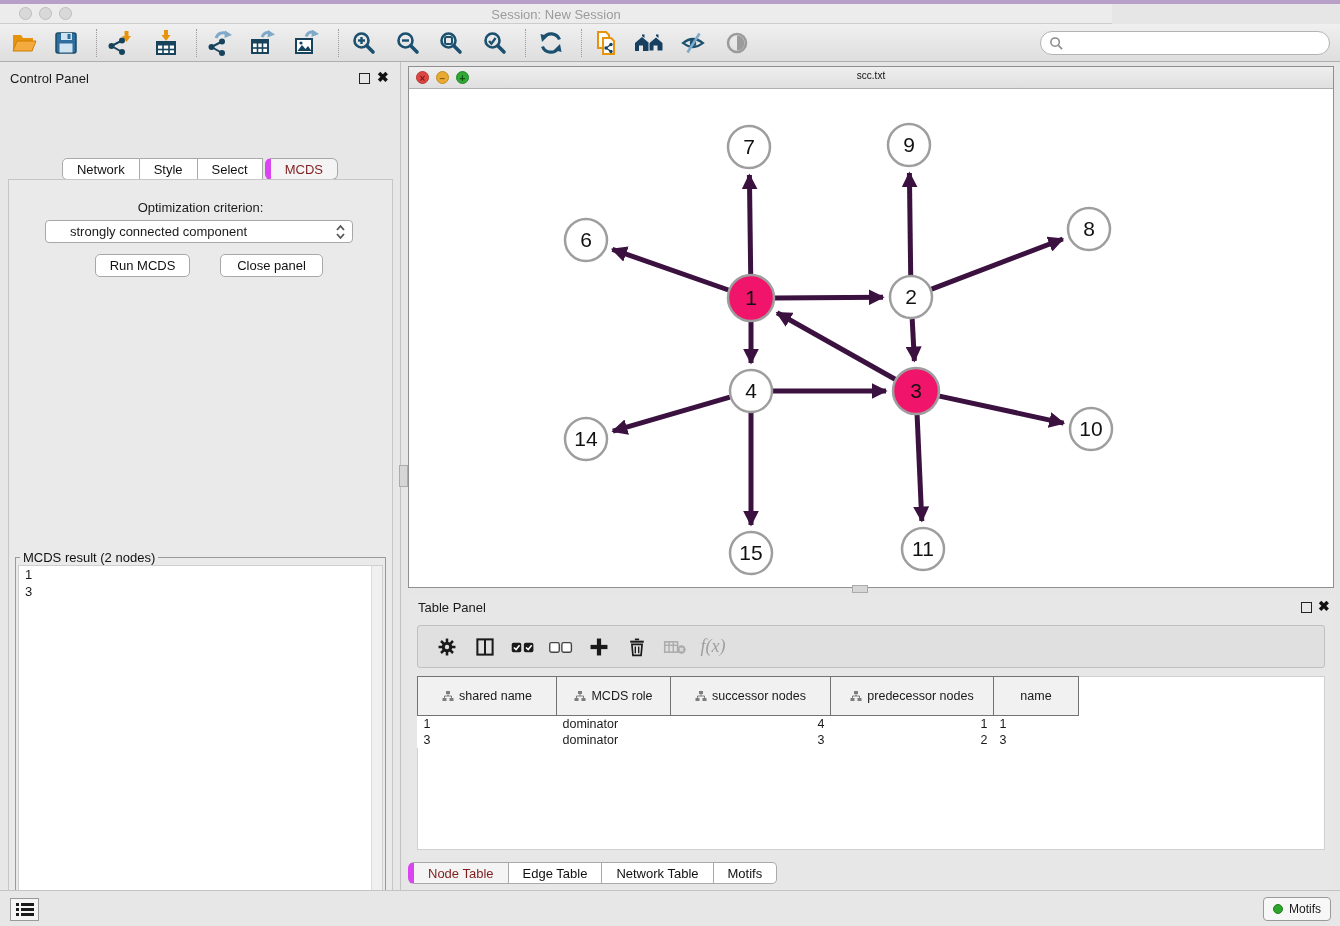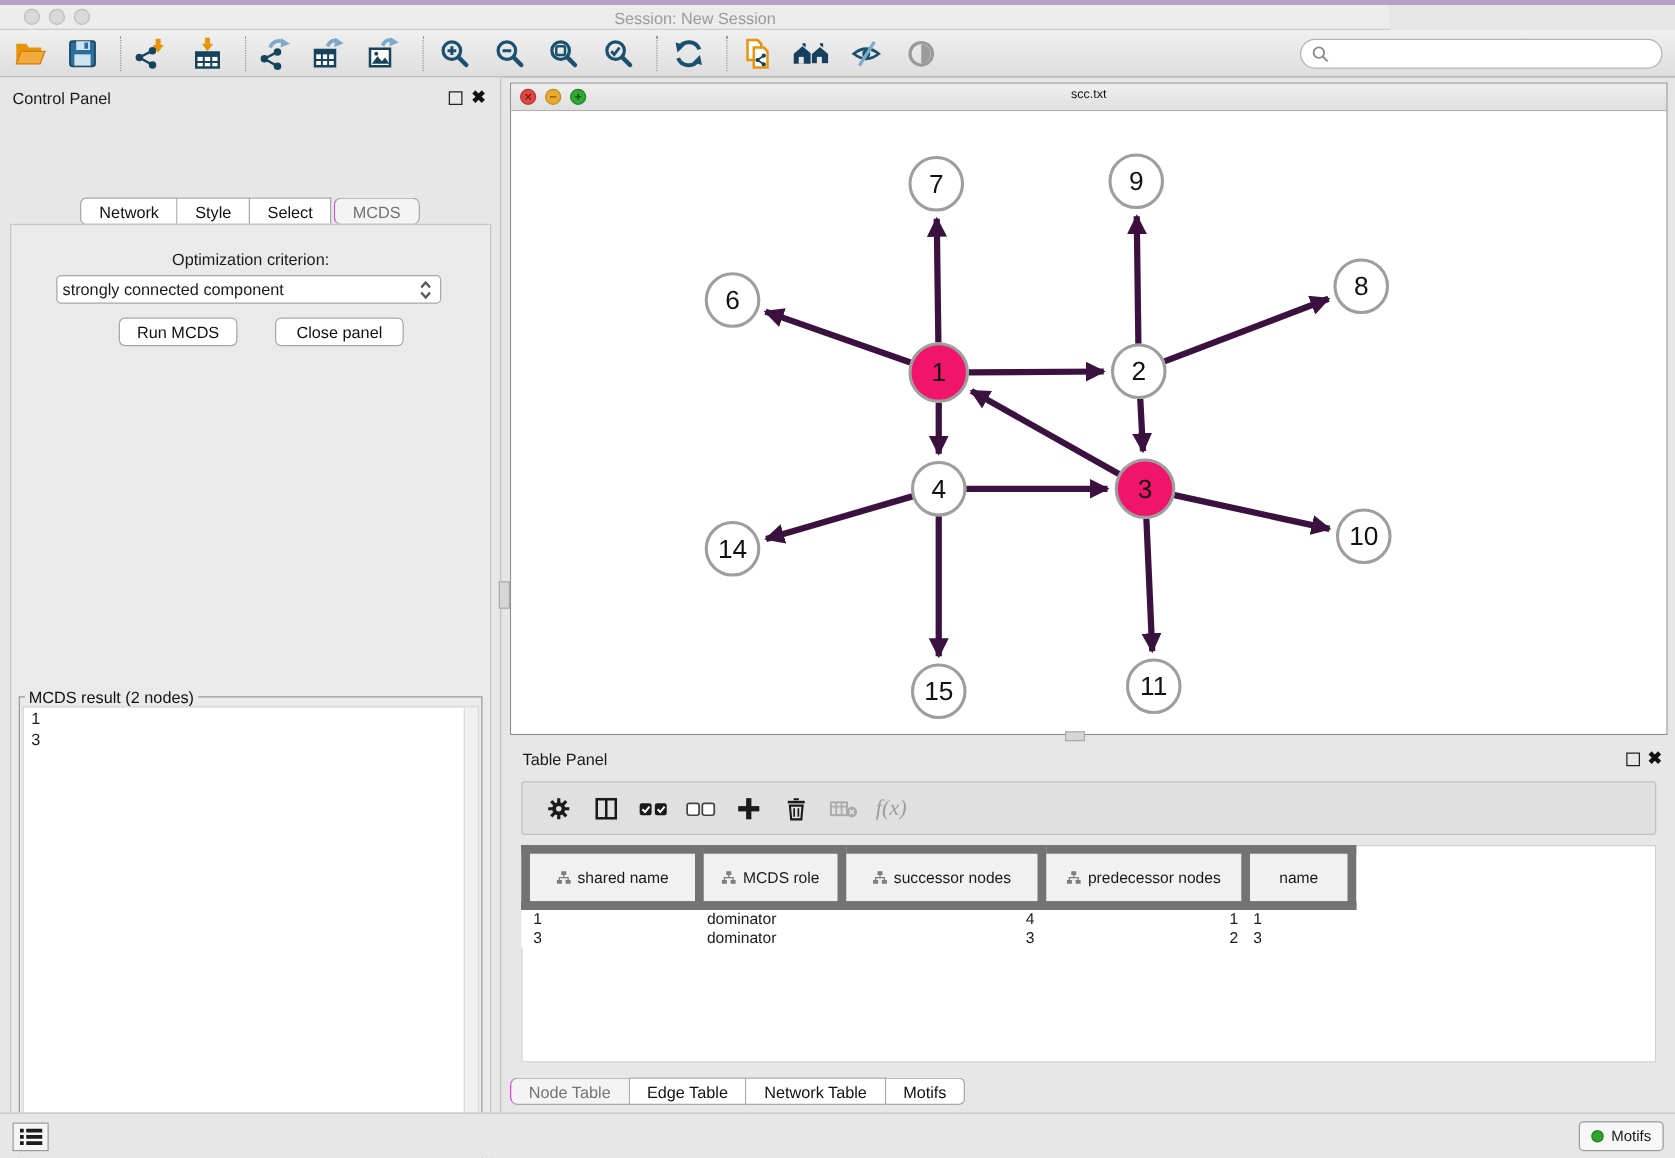--- a/index.html
+++ b/index.html
@@ -23,24 +23,24 @@
   
   .control-panel { position:absolute; left:0; top:62px; width:401px; height:828px; background:#e7e7e7; border-right:1px solid #c2c2c2; }
   .panel-title { position:absolute; left:10px; top:9px; font-size:13px; color:#1a1a1a; }
   .float-icon { position:absolute; width:11px; height:11px; border:1.5px solid #222; top:11px; }
   .close-icon { position:absolute; top:7px; font-size:14px; font-weight:bold; color:#111; }
   .cp-tabs { position:absolute; left:0; right:0; top:96px; text-align:center; }
   .seg { display:inline-flex; }
   .seg .tab { background:#ffffff; border:1px solid #a9a9a9; border-left:none; padding:3px 14px; font-size:13px; color:#111; height:22px; line-height:15px; }
   .seg .tab:first-child { border-left:1px solid #a9a9a9; border-radius:5px 0 0 5px; }
   .seg .tab:last-child { border-radius:0 5px 5px 0; }
-  .seg .tab.disabled-active { color:#737373; background:#f4f4f4; border-radius:6px; margin-left:2px; border-left:1px solid #d946ef; }
+  .seg .tab.disabled-active { color:#7f1d1d; background:#f4f4f4; border-radius:6px; margin-left:2px; border-left:6px solid #d946ef; }
   .cp-inner { position:absolute; left:8px; top:117px; width:385px; height:754px; background:#eaeaea; border:1px solid #c6c6c6; }
   .opt-label { position:absolute; left:0; right:0; top:20px; text-align:center; font-size:13px; }
-  .dropdown { position:absolute; left:36px; top:40px; width:308px; height:23px; background:#ffffff; border:1px solid #a8a8a8; border-radius:4px; display:flex; align-items:center; padding:0 6px 0 4px; }
+  .dropdown { position:absolute; left:36px; top:40px; width:308px; height:23px; background:#ffffff; border:1px solid #a8a8a8; border-radius:4px; display:flex; align-items:center; padding:0 6px 0 24px; }
   .dropdown .dd-label { flex:1; font-size:13px; }
   .cp-btn { position:absolute; top:74px; height:23px; background:#ffffff; border:1px solid #a8a8a8; border-radius:5px; font-size:13px; font-family:"Liberation Sans",sans-serif; color:#111; }
   .mcds-fieldset { position:absolute; left:6px; top:370px; width:371px; height:378px; border:1px solid #9a9a9a; background:#eaeaea; }
   .mcds-fieldset legend { font-size:13px; padding:0 3px; margin-left:4px; color:#111; }
   .mcds-list { position:absolute; left:2px; right:2px; top:0px; bottom:2px; background:#ffffff; border:1px solid #cfcfcf; overflow:hidden; }
   .mcds-list .item { font-size:13px; padding:1px 0 1px 6px; }
   .mcds-scroll { position:absolute; right:0; top:0; bottom:0; width:11px; background:#f0f0f0; border-left:1px solid #dcdcdc; }
 
   
   .net-window { position:absolute; left:408px; top:66px; width:926px; height:522px; background:#ffffff; border:1px solid #8f8f8f; }
@@ -53,21 +53,21 @@
   .net-canvas { position:absolute; left:0; top:22px; width:924px; height:498px; background:#ffffff; }
   .divider-v { position:absolute; left:399px; top:465px; width:9px; height:22px; background:#d6d6d6; border:1px solid #ababab; }
   .divider-h { position:absolute; left:852px; top:585px; width:16px; height:8px; background:#d6d6d6; border:1px solid #ababab; }
 
   
   .table-panel { position:absolute; left:408px; top:596px; width:926px; height:294px; background:#e7e7e7; }
   .tp-toolbar { position:absolute; left:9px; top:29px; width:908px; height:43px; background:#e0e0e0; border:1px solid #c0c0c0; border-radius:3px; display:flex; align-items:center; padding-left:10px; }
   .tp-btn { width:38px; height:32px; display:flex; align-items:center; justify-content:center; }
   .fx-label { font-family:"Liberation Serif",serif; font-style:italic; font-size:18px; color:#9e9e9e; }
   .node-table { position:absolute; left:9px; top:80px; border-collapse:collapse; table-layout:fixed; background:#ffffff; }
-  .node-table th { background:#f1f1f1; border:7px solid #737373; font-weight:normal; font-size:12.5px; height:20px; padding:12px 4px; white-space:nowrap; overflow:hidden; }
+  .node-table th { background:#f1f1f1; border:1px solid #737373; font-weight:normal; font-size:12.5px; height:20px; padding:12px 4px; white-space:nowrap; overflow:hidden; }
   .node-table th .hdr { display:flex; align-items:center; justify-content:center; gap:5px; }
   .node-table td { font-size:12.5px; height:16px; padding:0 6px; white-space:nowrap; }
   .node-table td.num { text-align:right; }
   .table-white-bg { position:absolute; left:9px; top:80px; width:908px; height:174px; background:#ffffff; border:1px solid #d0d0d0; }
   .tp-tabs { position:absolute; left:0; right:0; top:266px; text-align:left; }
   .statusbar { position:absolute; left:0; top:890px; width:1340px; height:36px; background:#e7e7e7; border-top:1px solid #c4c4c4; }
   .list-btn { position:absolute; left:10px; top:7px; width:29px; height:23px; background:#f5f5f5; border:1px solid #9a9a9a; display:flex; align-items:center; justify-content:center; }
   .memory-btn { position:absolute; right:9px; top:6px; height:24px; background:#f7f7f7; border:1px solid #9a9a9a; border-radius:4px; display:flex; align-items:center; padding:0 9px; gap:6px; font-size:12px; }
   .memory-dot { width:10px; height:10px; border-radius:50%; background:#2ea52c; border:1px solid #1f7f1e; }
 </style>

